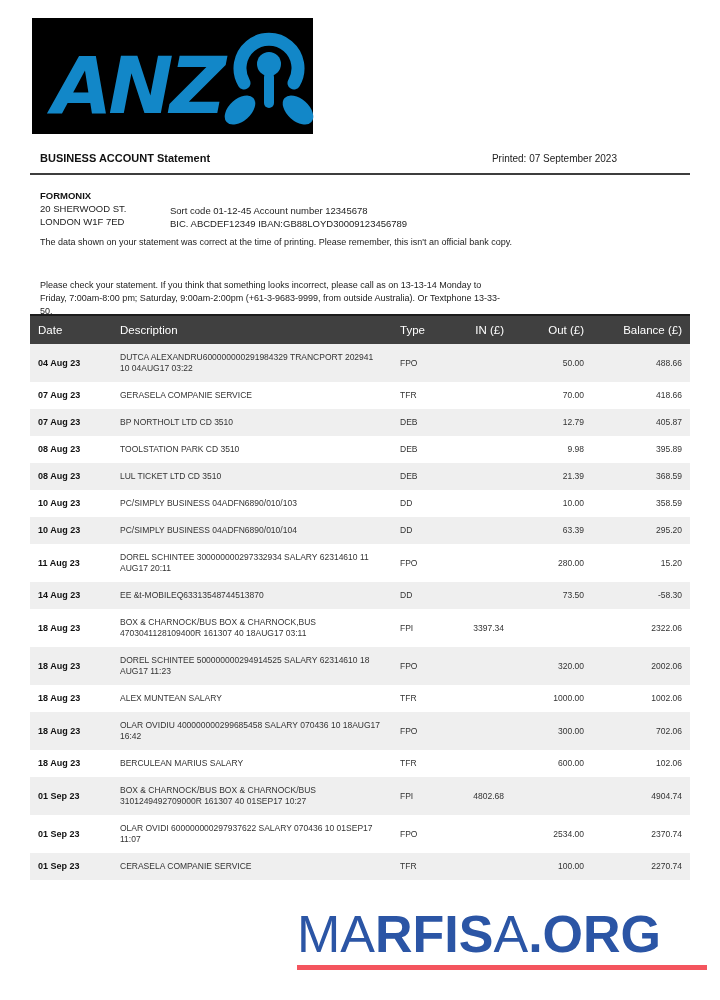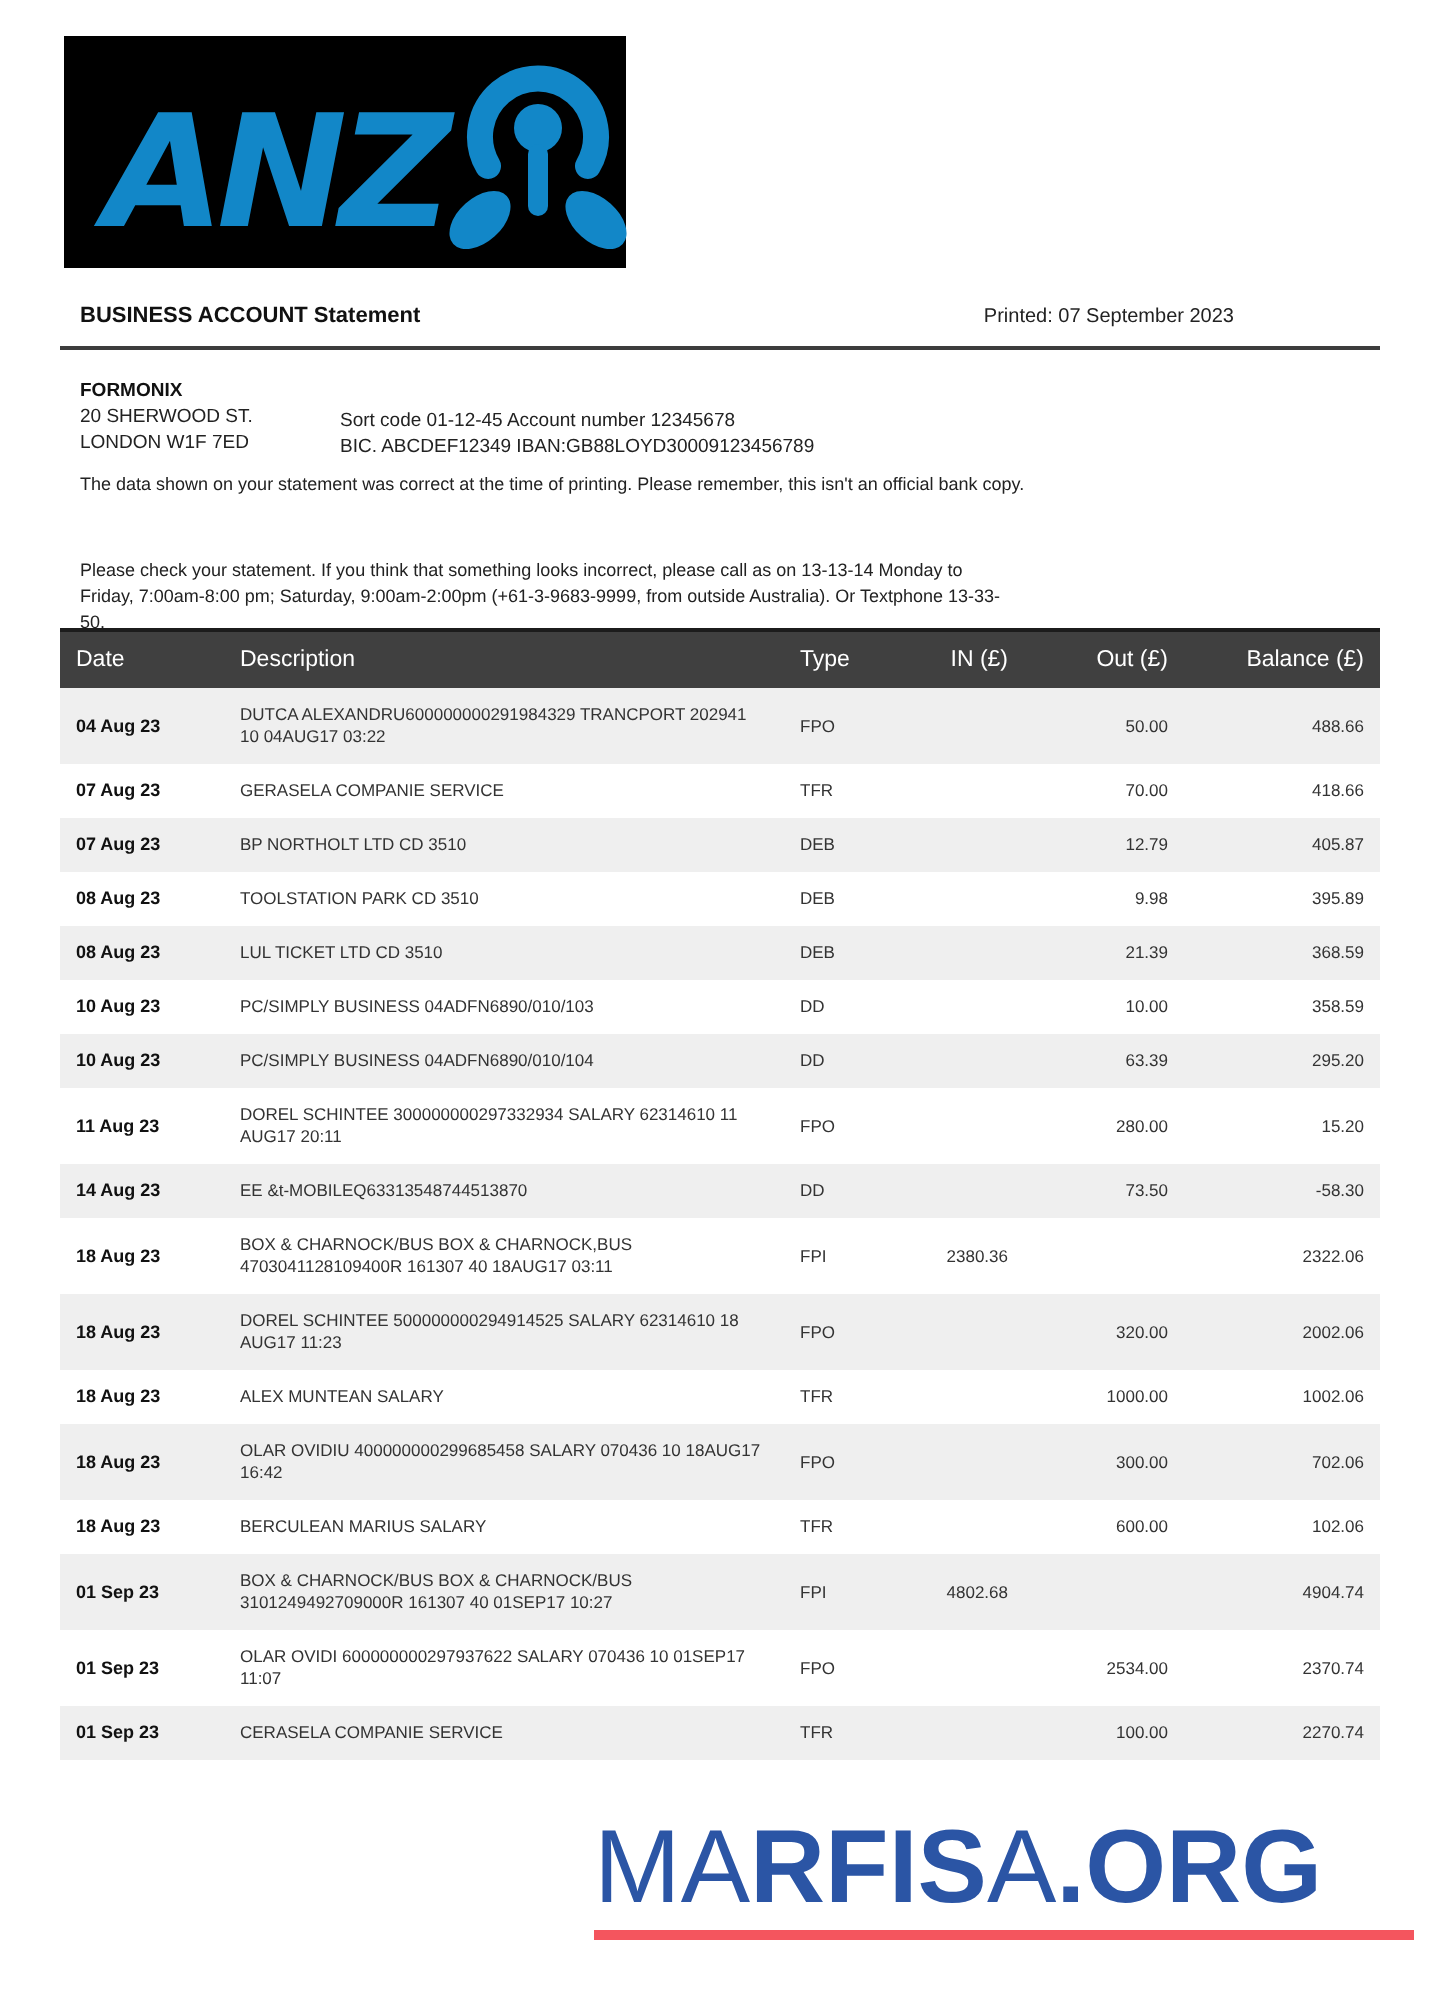--- a/index.html
+++ b/index.html
@@ -166,21 +166,21 @@
           <td class="col-desc">EE &amp;t-MOBILEQ63313548744513870</td>
           <td class="col-type">DD</td>
           <td class="num"></td>
           <td class="num">73.50</td>
           <td class="num">-58.30</td>
         </tr>
         <tr>
           <td class="col-date">18 Aug 23</td>
           <td class="col-desc">BOX &amp; CHARNOCK/BUS BOX &amp; CHARNOCK,BUS 4703041128109400R 161307 40 18AUG17 03:11</td>
           <td class="col-type">FPI</td>
-          <td class="num">2380.36</td>
+          <td class="num">3397.34</td>
           <td class="num"></td>
           <td class="num">2322.06</td>
         </tr>
         <tr>
           <td class="col-date">18 Aug 23</td>
           <td class="col-desc">DOREL SCHINTEE 500000000294914525 SALARY 62314610 18 AUG17 11:23</td>
           <td class="col-type">FPO</td>
           <td class="num"></td>
           <td class="num">320.00</td>
           <td class="num">2002.06</td>

